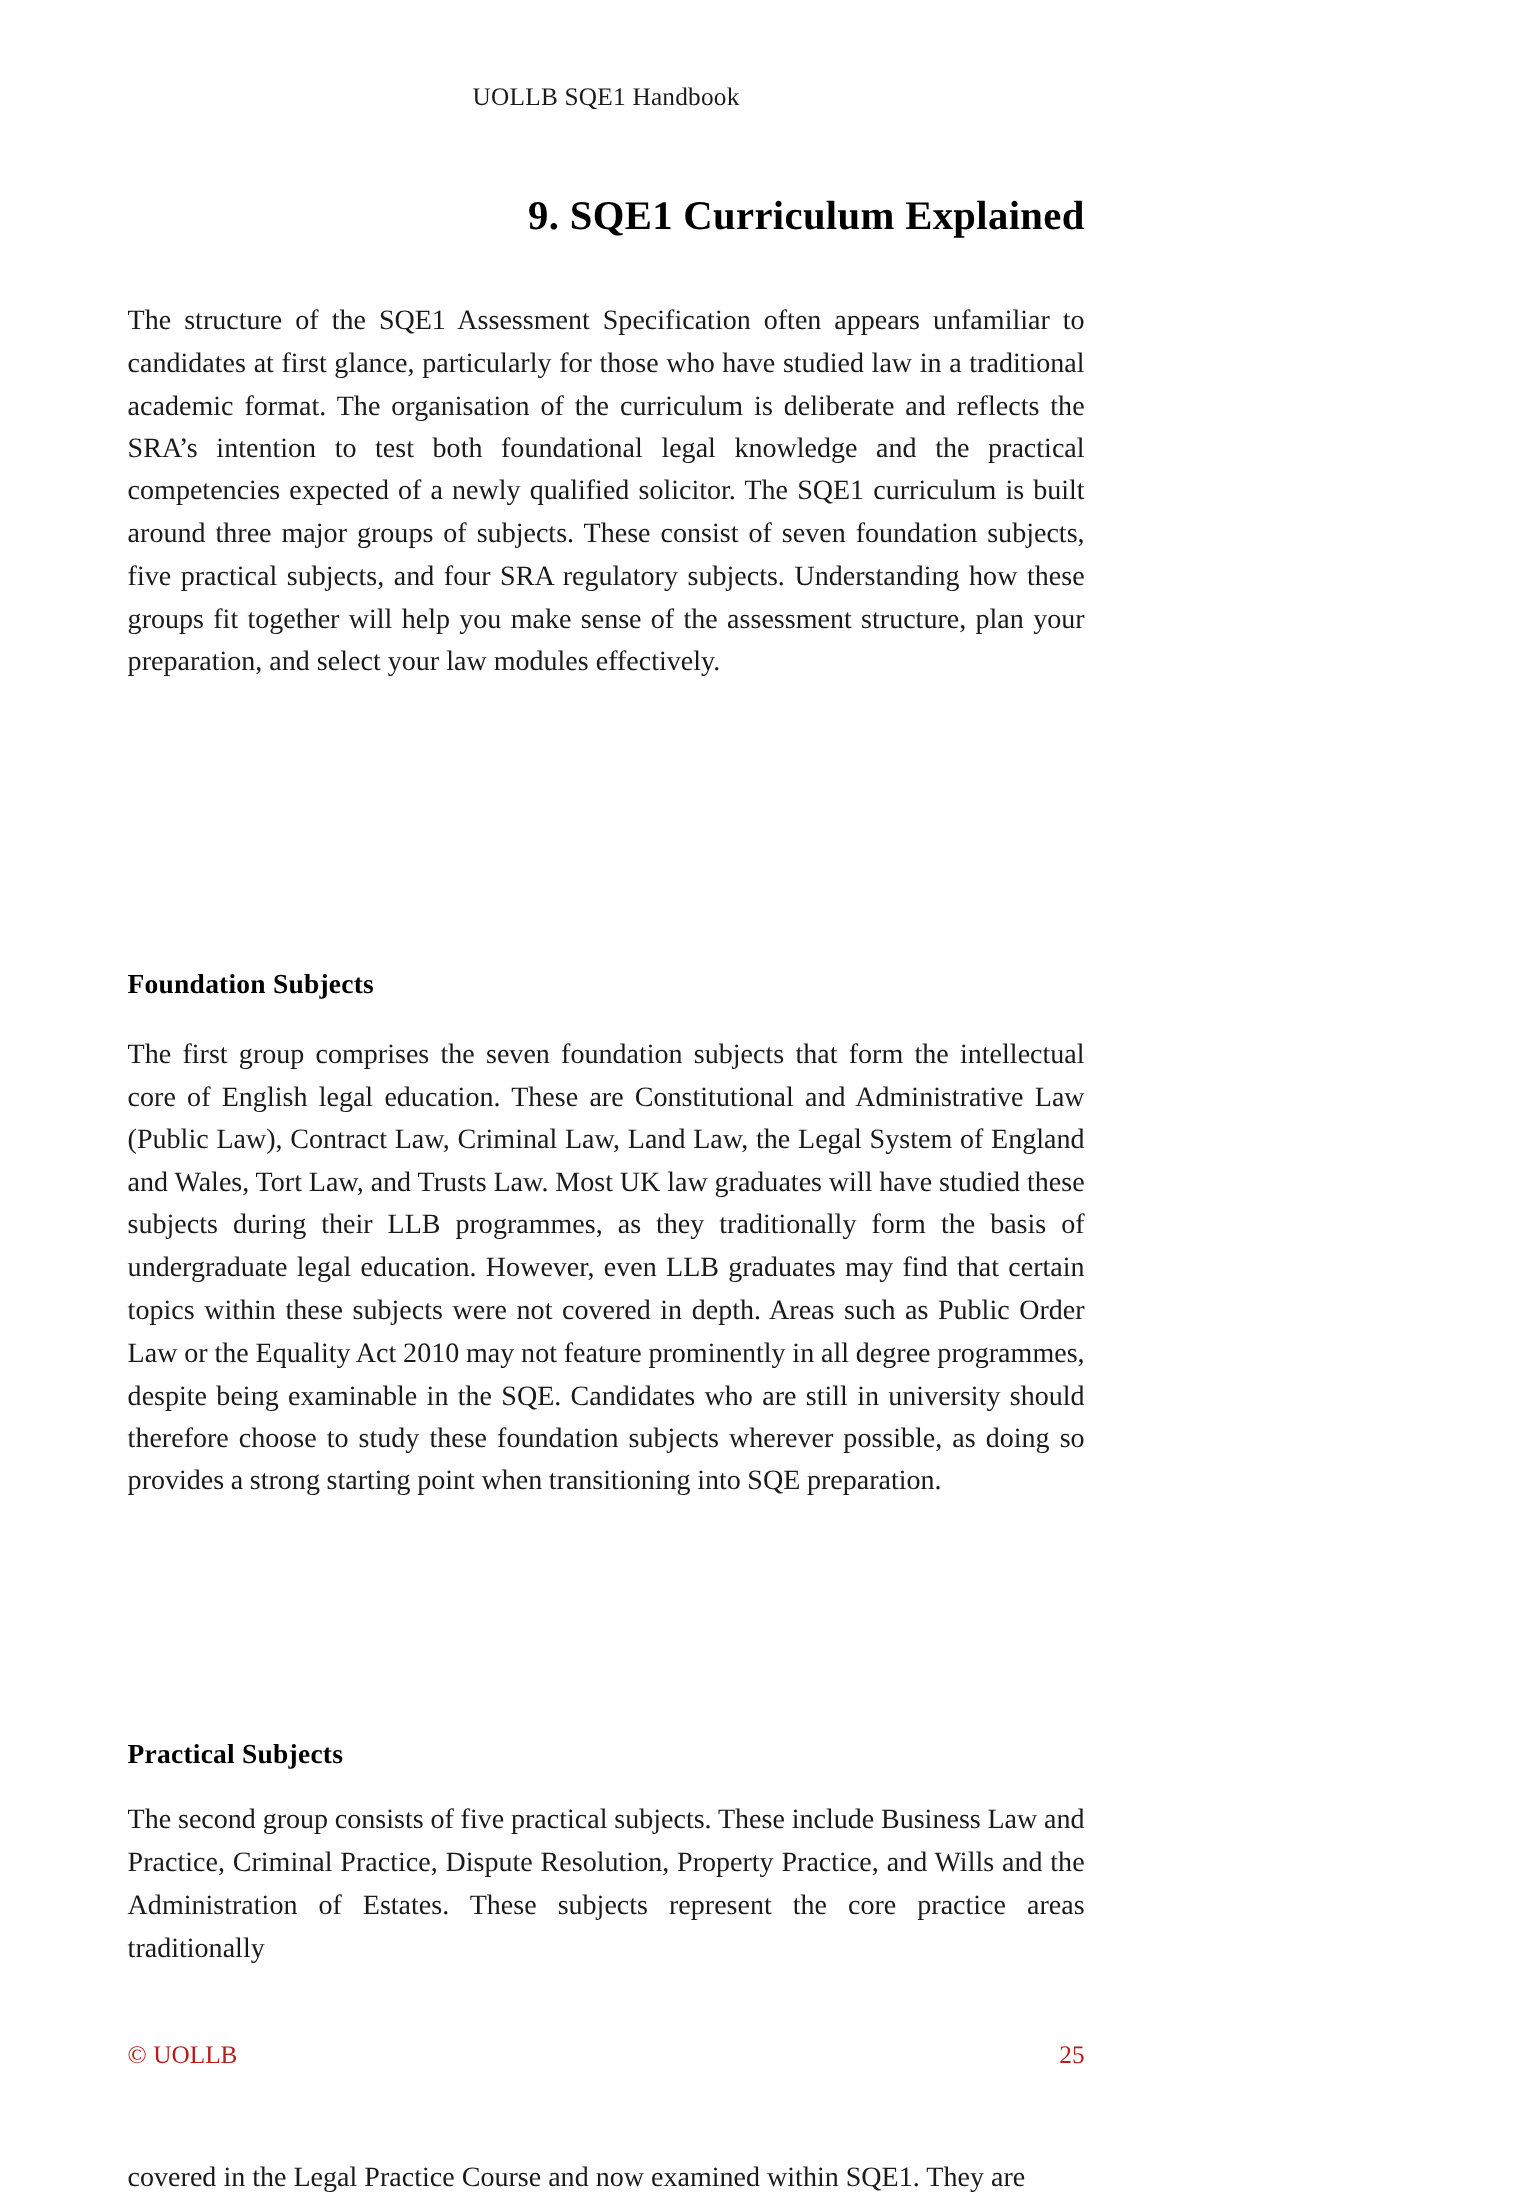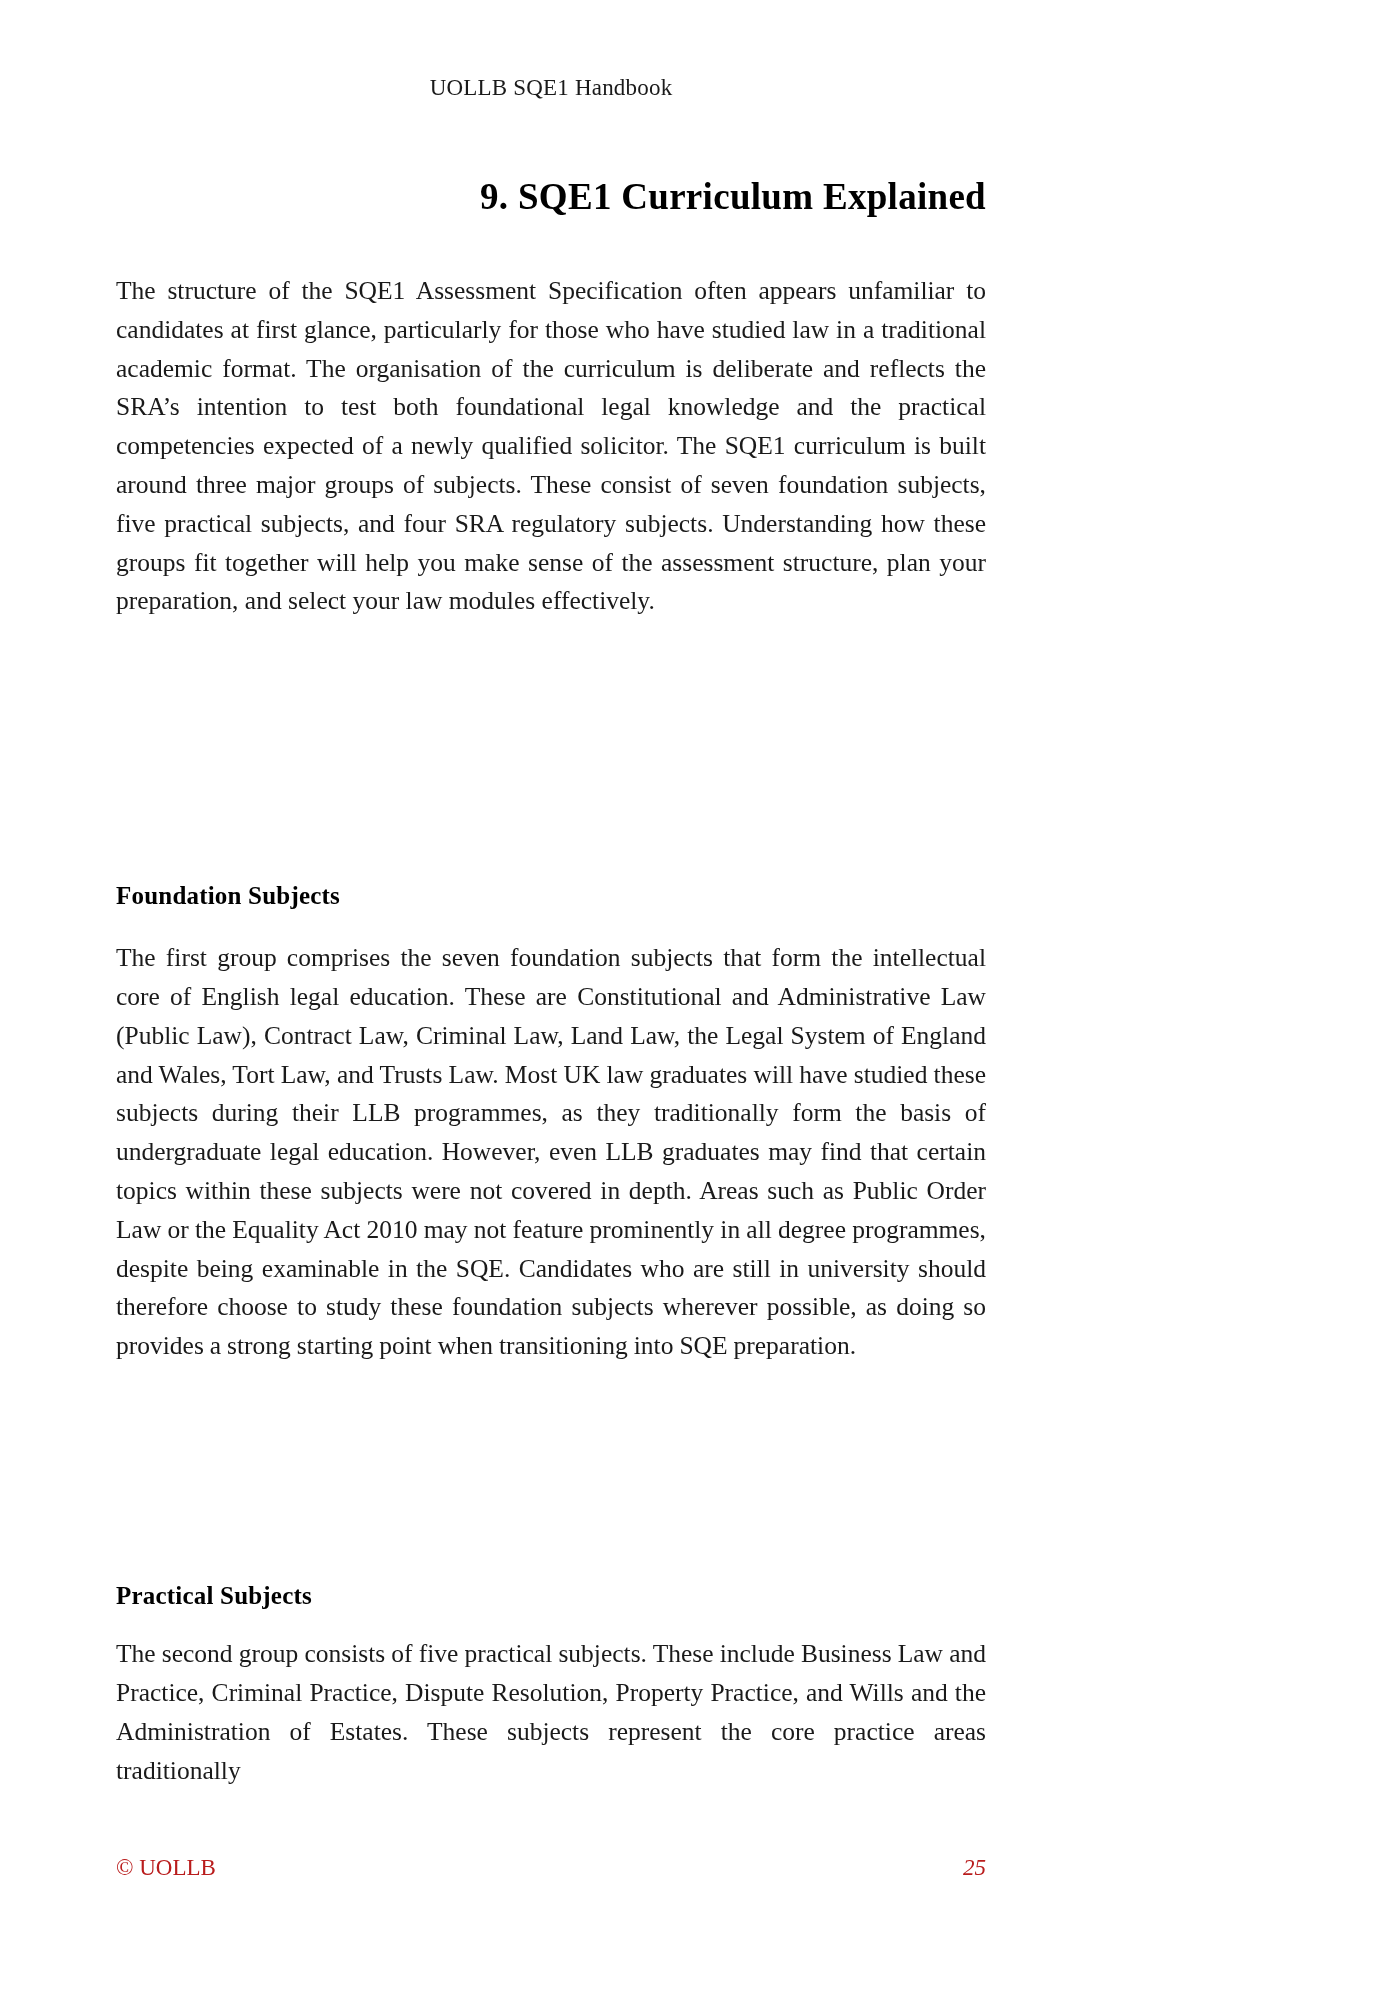--- a/index.html
+++ b/index.html
@@ -83,21 +83,20 @@
     top: 1855px;
     width: 870px;
     display: flex;
     justify-content: space-between;
     align-items: baseline;
     font-size: 23px;
     color: #b91c1c;
   }
   .footer .pageno {
     font-size: 23px;
-    font-style: italic;
   }
   .bleed-line {
     position: absolute;
     left: 116px;
     top: 1960px;
     width: 870px;
     font-size: 25.5px;
     line-height: 38.8px;
     color: #1a1a1a;
     text-align: justify;
@@ -130,14 +129,15 @@
       <p class="para tight" style="margin-top:24px;">The second group consists of five practical subjects. These include Business Law and Practice, Criminal Practice, Dispute Resolution, Property Practice, and Wills and the Administration of Estates. These subjects represent the core practice areas traditionally</p>
     </div>
 
   </div>
 
   <div class="footer">
     <span class="copyright">© UOLLB</span>
     <span class="pageno">25</span>
   </div>
 
+  <div class="bleed-line">covered in the Legal Practice Course and now examined within SQE1. They are</div>
 
 </div>
 
 </body></html>

